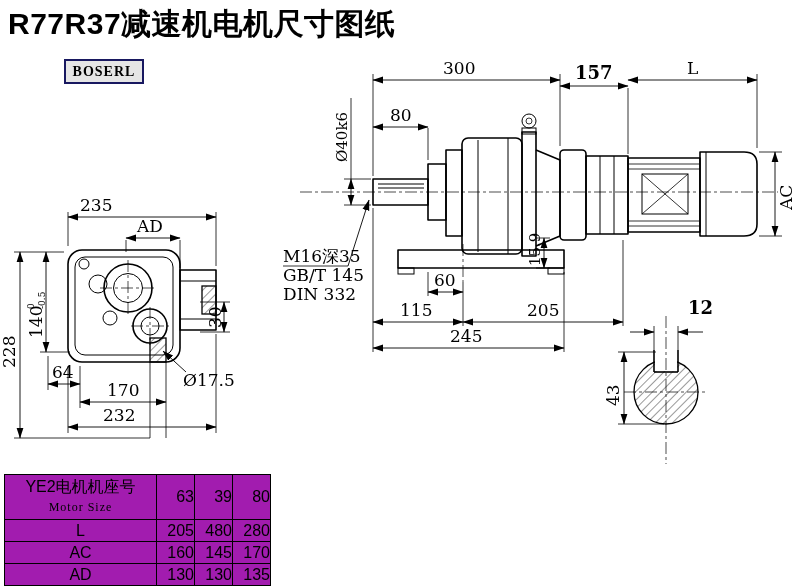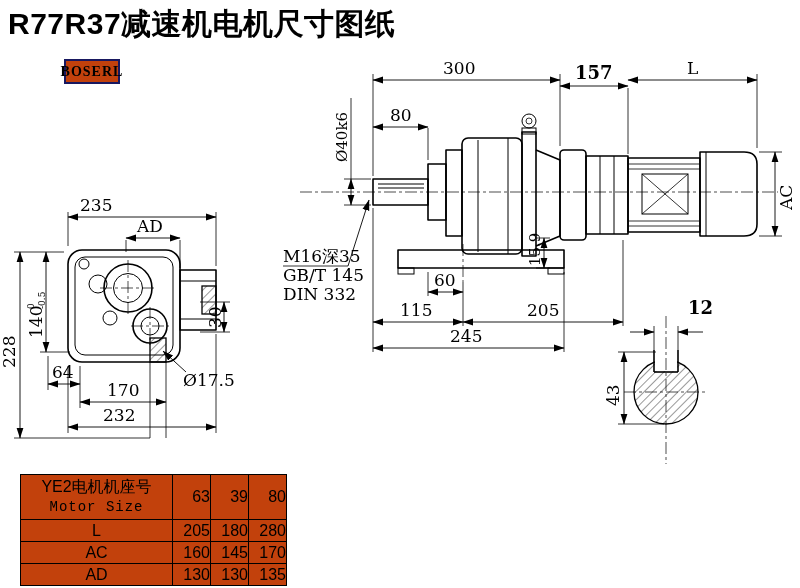--- a/index.html
+++ b/index.html
@@ -1,49 +1,49 @@
 <!DOCTYPE html>
 <html><head>
 <meta charset="utf-8">
 <style>
   * { margin:0; padding:0; box-sizing:border-box; }
   html,body { width:800px; height:588px; background:#fff; }
   body { font-family:"Liberation Sans", sans-serif; position:relative; overflow:hidden; color:#000; }
   .canvas { position:absolute; left:0; top:0; width:800px; height:588px; background:#fff; }
   .title { position:absolute; left:8px; top:4px; font-size:30px; font-weight:bold; letter-spacing:0.5px;
            font-family:"Liberation Sans", sans-serif; }
-  .brand-box { position:absolute; left:64px; top:59px; width:56px; height:25px; border:2px solid #181860;
-               display:flex; align-items:center; justify-content:center; background:#c2410c; }
+  .brand-box { position:absolute; left:64px; top:59px; width:80px; height:25px; border:2px solid #181860;
+               display:flex; align-items:center; justify-content:center; background:#e5e5e5; }
   .brand-text { font-family:"Liberation Serif", serif; font-size:14px; font-weight:bold; letter-spacing:1px; }
   svg.drawing { position:absolute; left:0; top:0; }
 
   
   .ol  { fill:none; stroke:#000; stroke-width:1.6; stroke-linejoin:round; }
   .ol2 { fill:none; stroke:#000; stroke-width:1.0; }
   .tl  { fill:none; stroke:#000; stroke-width:0.8; }
   .dl  { fill:none; stroke:#000; stroke-width:0.9; }
   .cl  { fill:none; stroke:#000; stroke-width:0.7; stroke-dasharray:12 3 3 3; }
   .hatched { fill:url(#hatch); stroke:#000; stroke-width:1.3; }
   .mask { fill:#fff; stroke:none; }
 
   
   .dim { font-family:"DejaVu Serif", serif; font-size:15px; fill:#000; }
   .lg  { font-size:17px; }
   .b157 { font-size:18px; font-weight:bold; }
   .sm  { font-size:9px; }
 
   
-  .size-table { position:absolute; left:20px; top:474px; border-collapse:collapse; background:#c2410c; }
+  .size-table { position:absolute; left:4px; top:474px; border-collapse:collapse; background:#a21caf; }
   .size-table td { border:1.2px solid #000; text-align:center; font-size:16px; padding:0; }
   .size-table .c0 { width:152px; }
   .size-table .cv { width:38px;text-align:right; }
   .size-table tr.hdr td { height:45px; }
   .size-table tr.row td { height:22px; }
   .hdr-cn { font-size:16px; line-height:20px; }
-  .hdr-en { font-family:Liberation Mono, monospace; font-size:14px; line-height:20px; letter-spacing:1px; }
+  .hdr-en { font-family:Liberation Serif, serif; font-size:12px; line-height:20px; letter-spacing:1px; }
 </style>
 </head>
 <body>
 
 <div class="canvas">
 
   <div class="title">R77R37减速机电机尺寸图纸</div>
   <div class="brand-box">
     <span class="brand-text">BOSERL</span>
   </div>
@@ -346,21 +346,21 @@
           <div class="hdr-cn">YE2电机机座号</div>
           <div class="hdr-en">Motor Size</div>
         </td>
         <td class="cv">63</td>
         <td class="cv">39</td>
         <td class="cv">80</td>
       </tr>
       <tr class="row">
         <td class="c0">L</td>
         <td class="cv">205</td>
-        <td class="cv">180</td>
+        <td class="cv">480</td>
         <td class="cv">280</td>
       </tr>
       <tr class="row">
         <td class="c0">AC</td>
         <td class="cv">160</td>
         <td class="cv">145</td>
         <td class="cv">170</td>
       </tr>
       <tr class="row">
         <td class="c0">AD</td>

